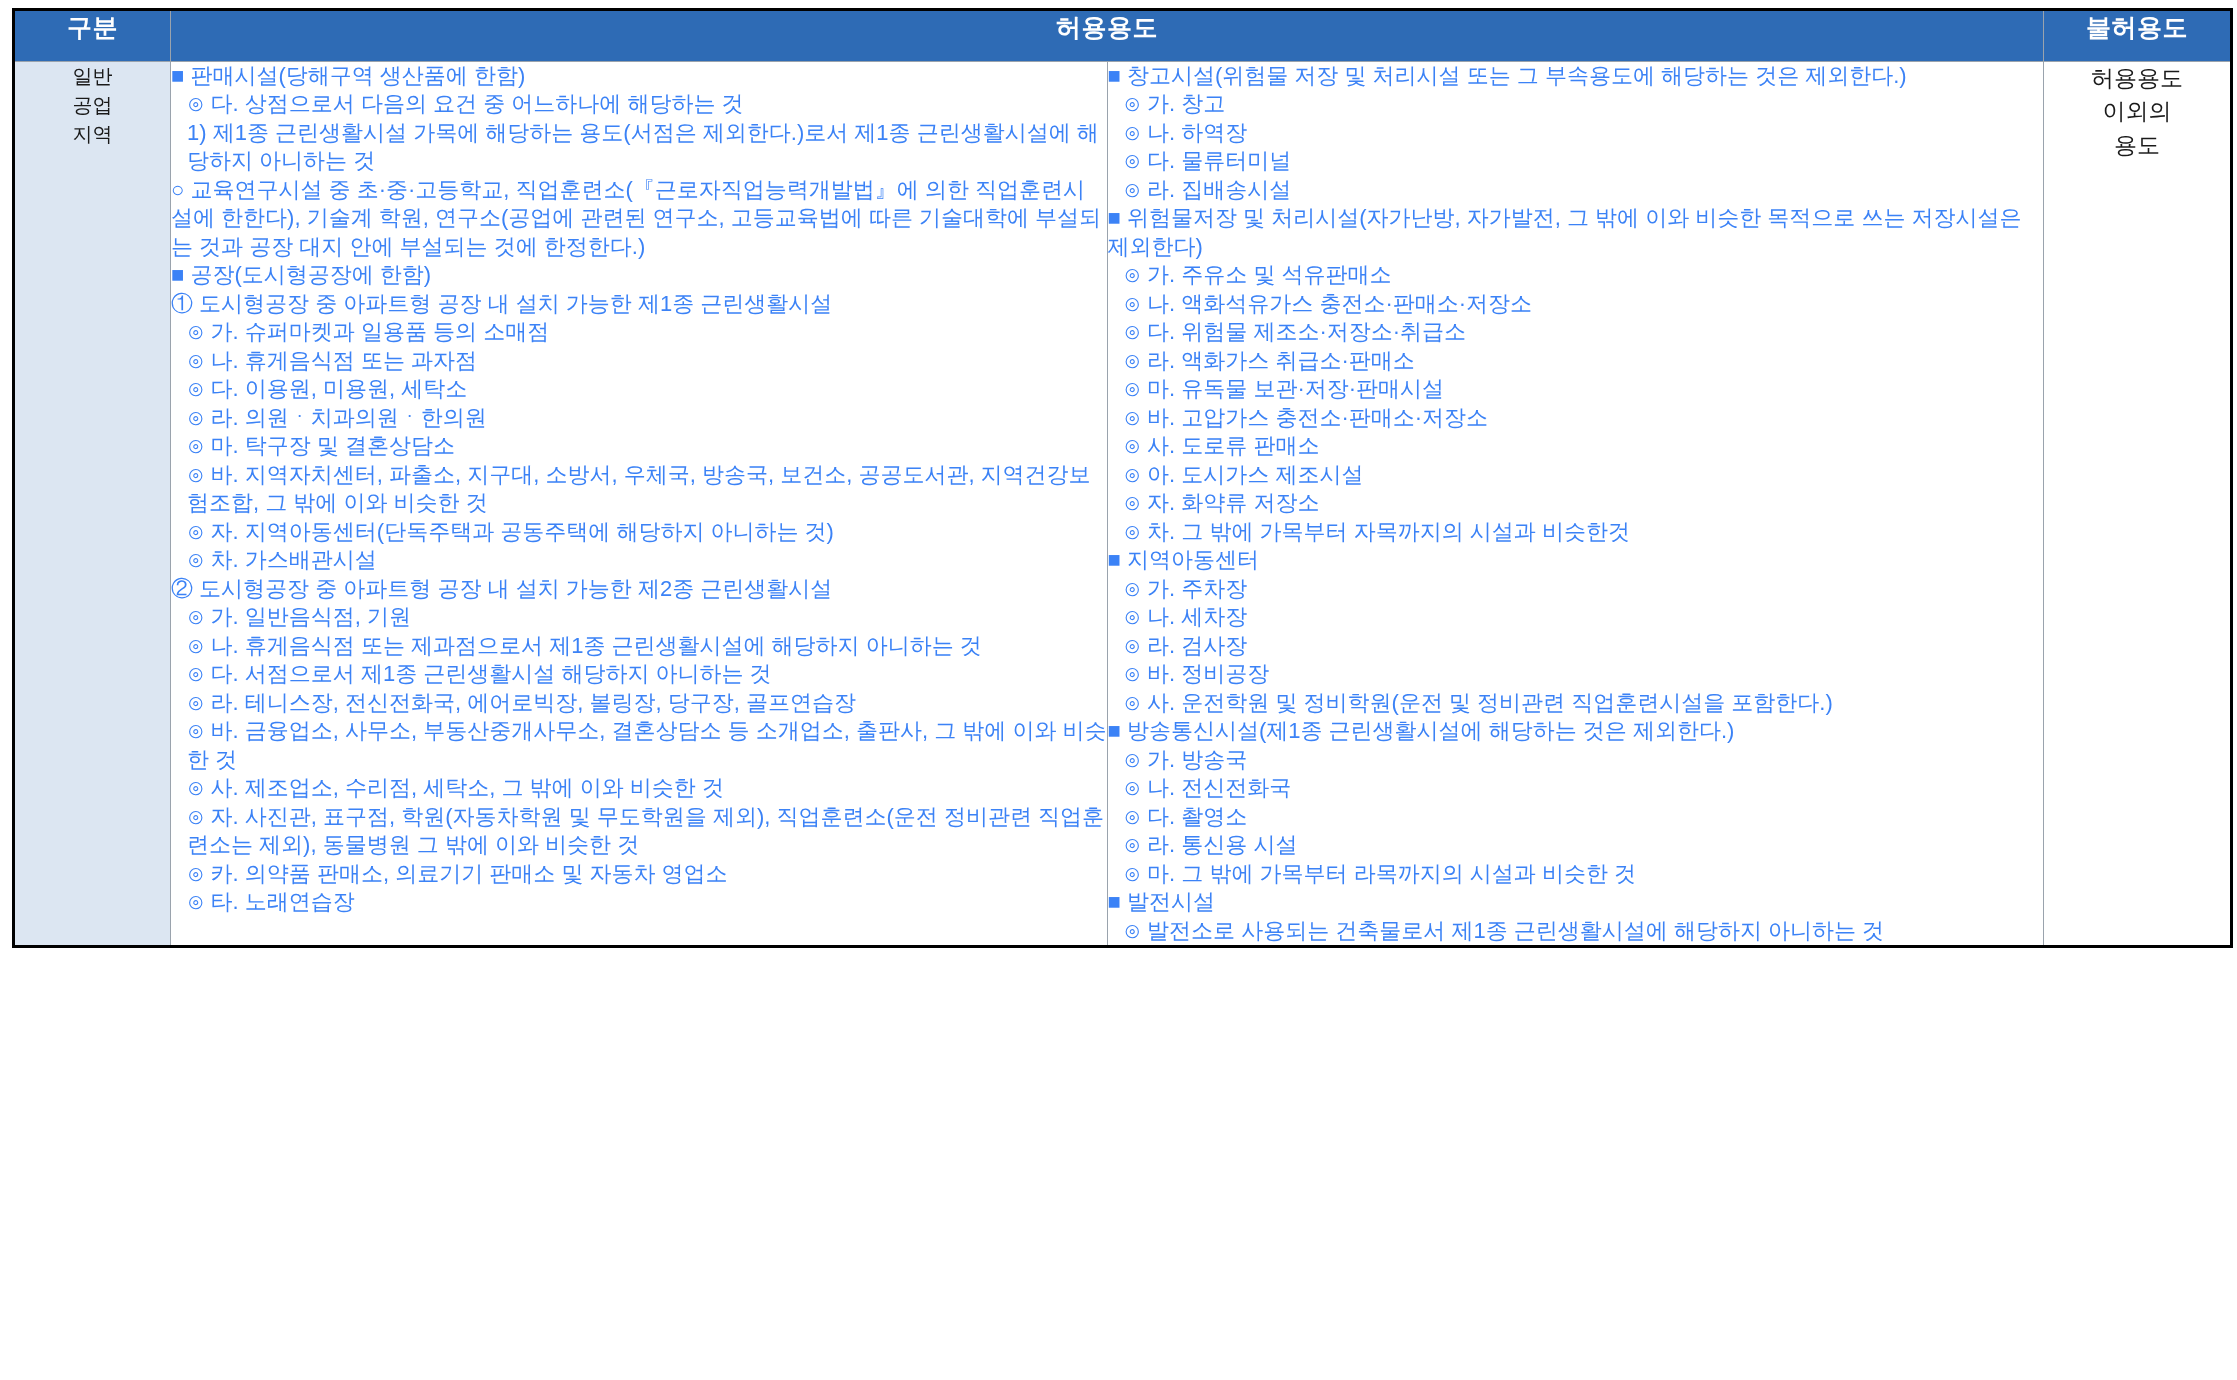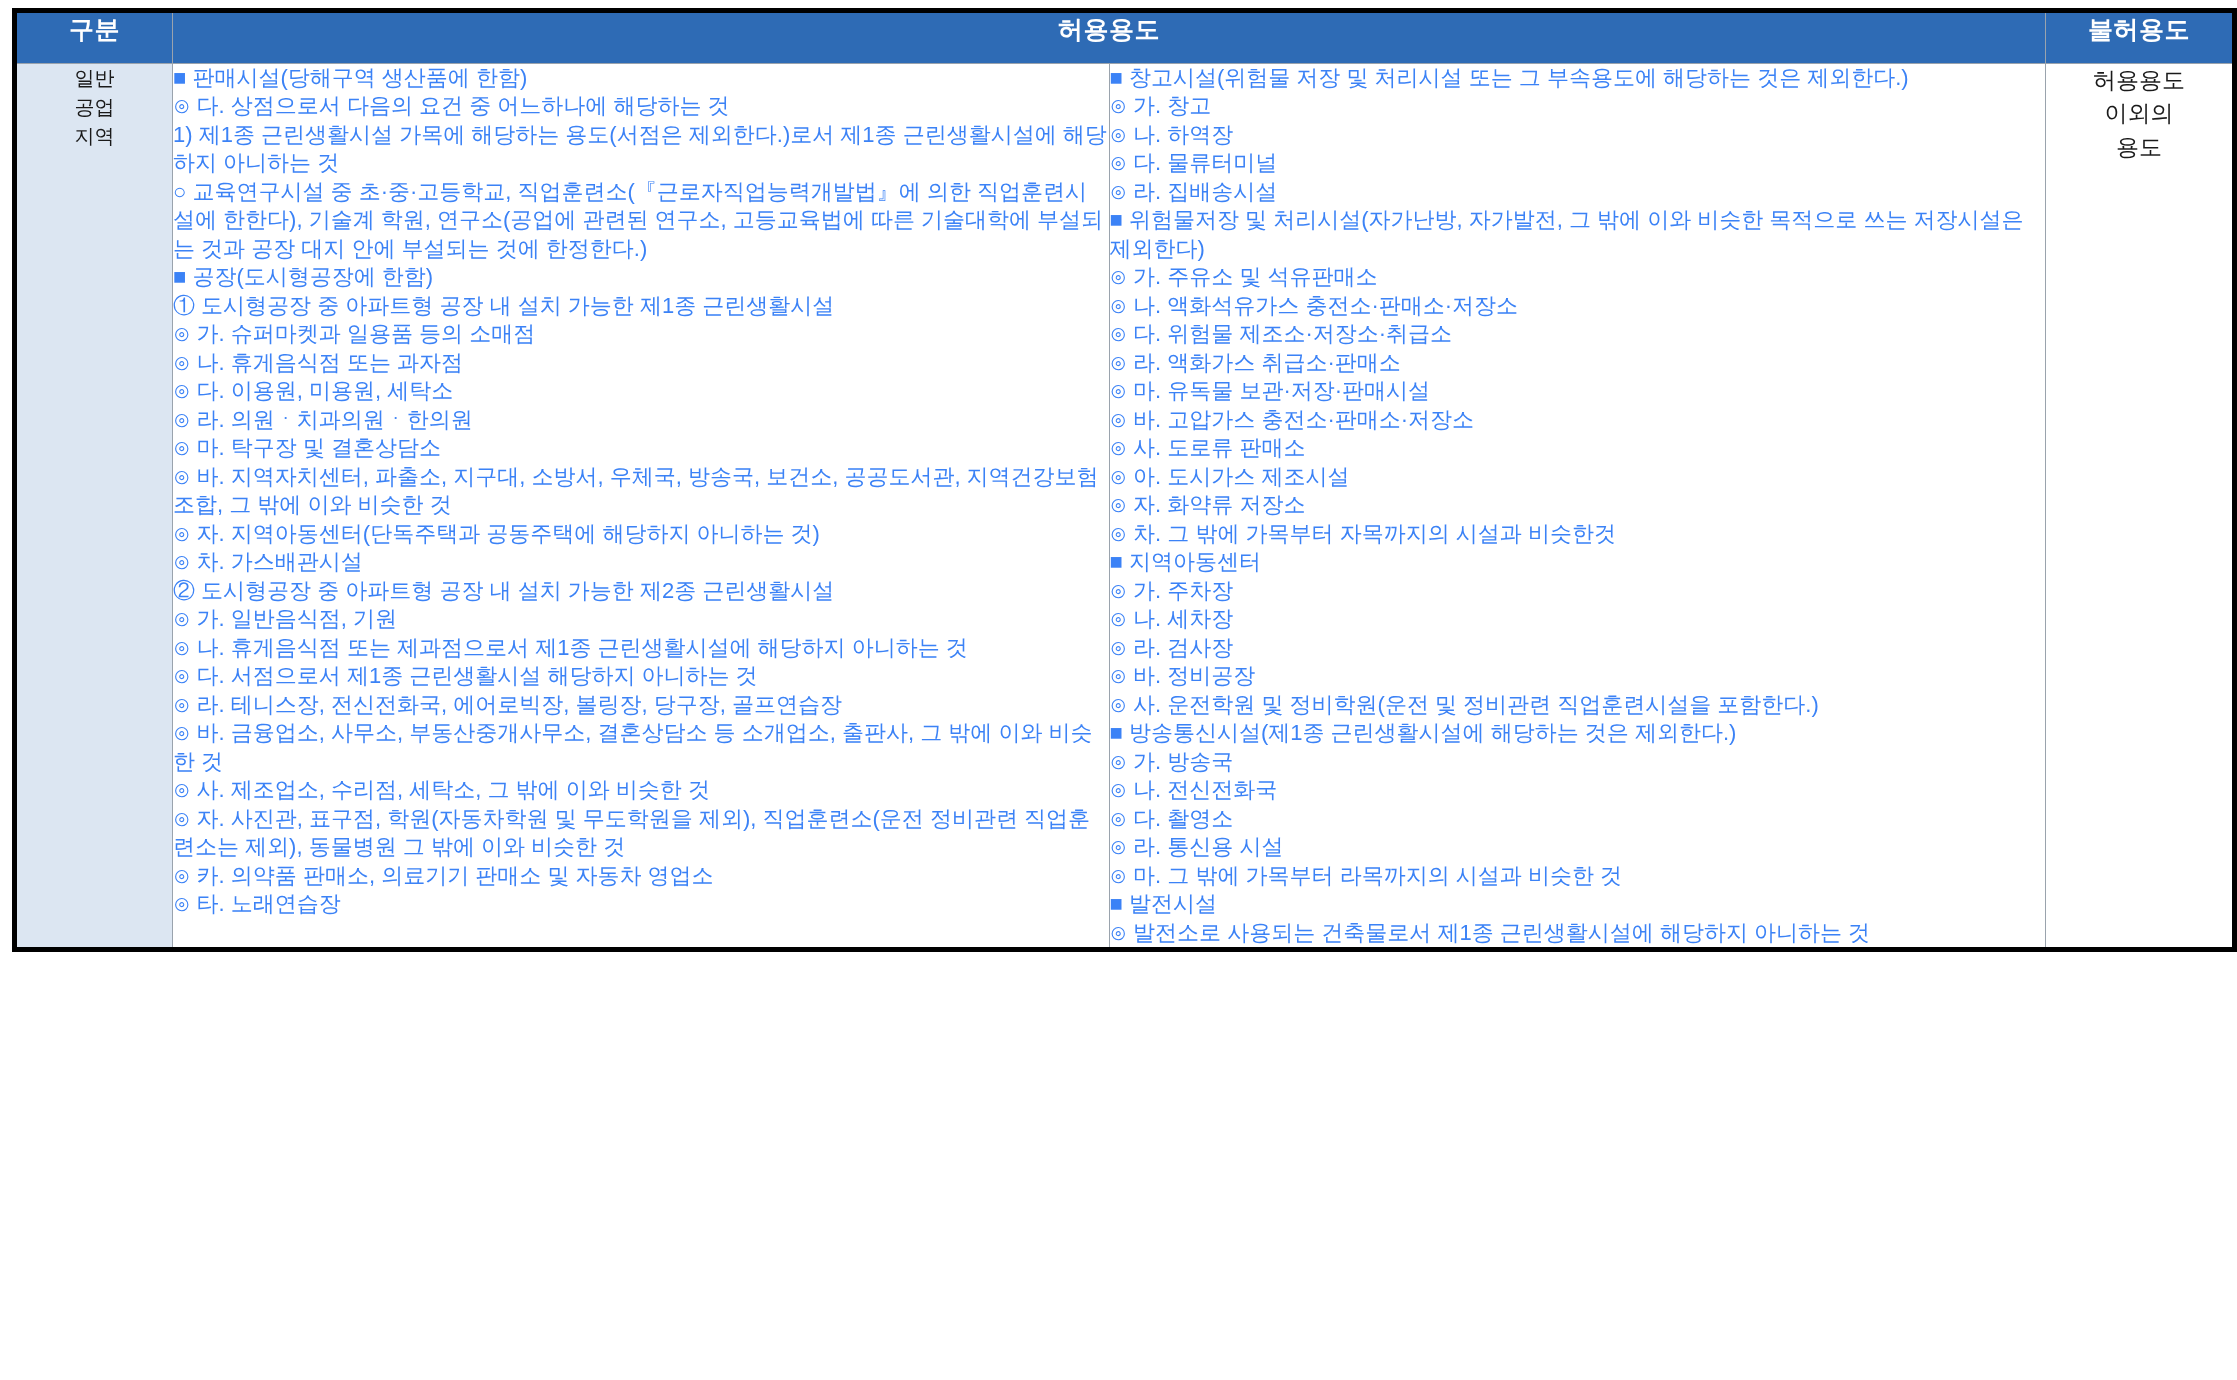--- a/index.html
+++ b/index.html
@@ -13,21 +13,21 @@
     width: 2237px;
     height: 1380px;
     background: #ffffff;
     box-sizing: border-box;
     padding: 8px 12px 12px 12px;
   }
   table.zoning-table {
     border-collapse: collapse;
     table-layout: fixed;
     width: 2213px;
-    border: 5px solid #000000;
+    border: 3px solid #000000;
   }
   table.zoning-table th,
   table.zoning-table td {
     border: 1px solid #9aa3ad;
     vertical-align: top;
     padding: 0;
   }
   thead th {
     background: #2e6bb5;
     color: #ffffff;
@@ -68,21 +68,21 @@
   td.col-allow-left { width: 938px; }
   td.col-allow-right { width: 934px; }
   .line {
     font-size: 22px;
     line-height: 1.295;
     color: #3b82f6;
     white-space: pre-wrap;
     word-break: break-all;
   }
   .line.l0 { text-indent: 0; padding-left: 0; }
-  .line.l1 { }
+  .line.l1 { padding-left: 16px; }
   .cell-inner { display: block; }
 </style>
 </head>
 <body>
 
 <div id="page">
   <table class="zoning-table">
     <thead>
       <tr>
         <th class="head-gubun">구분</th>

